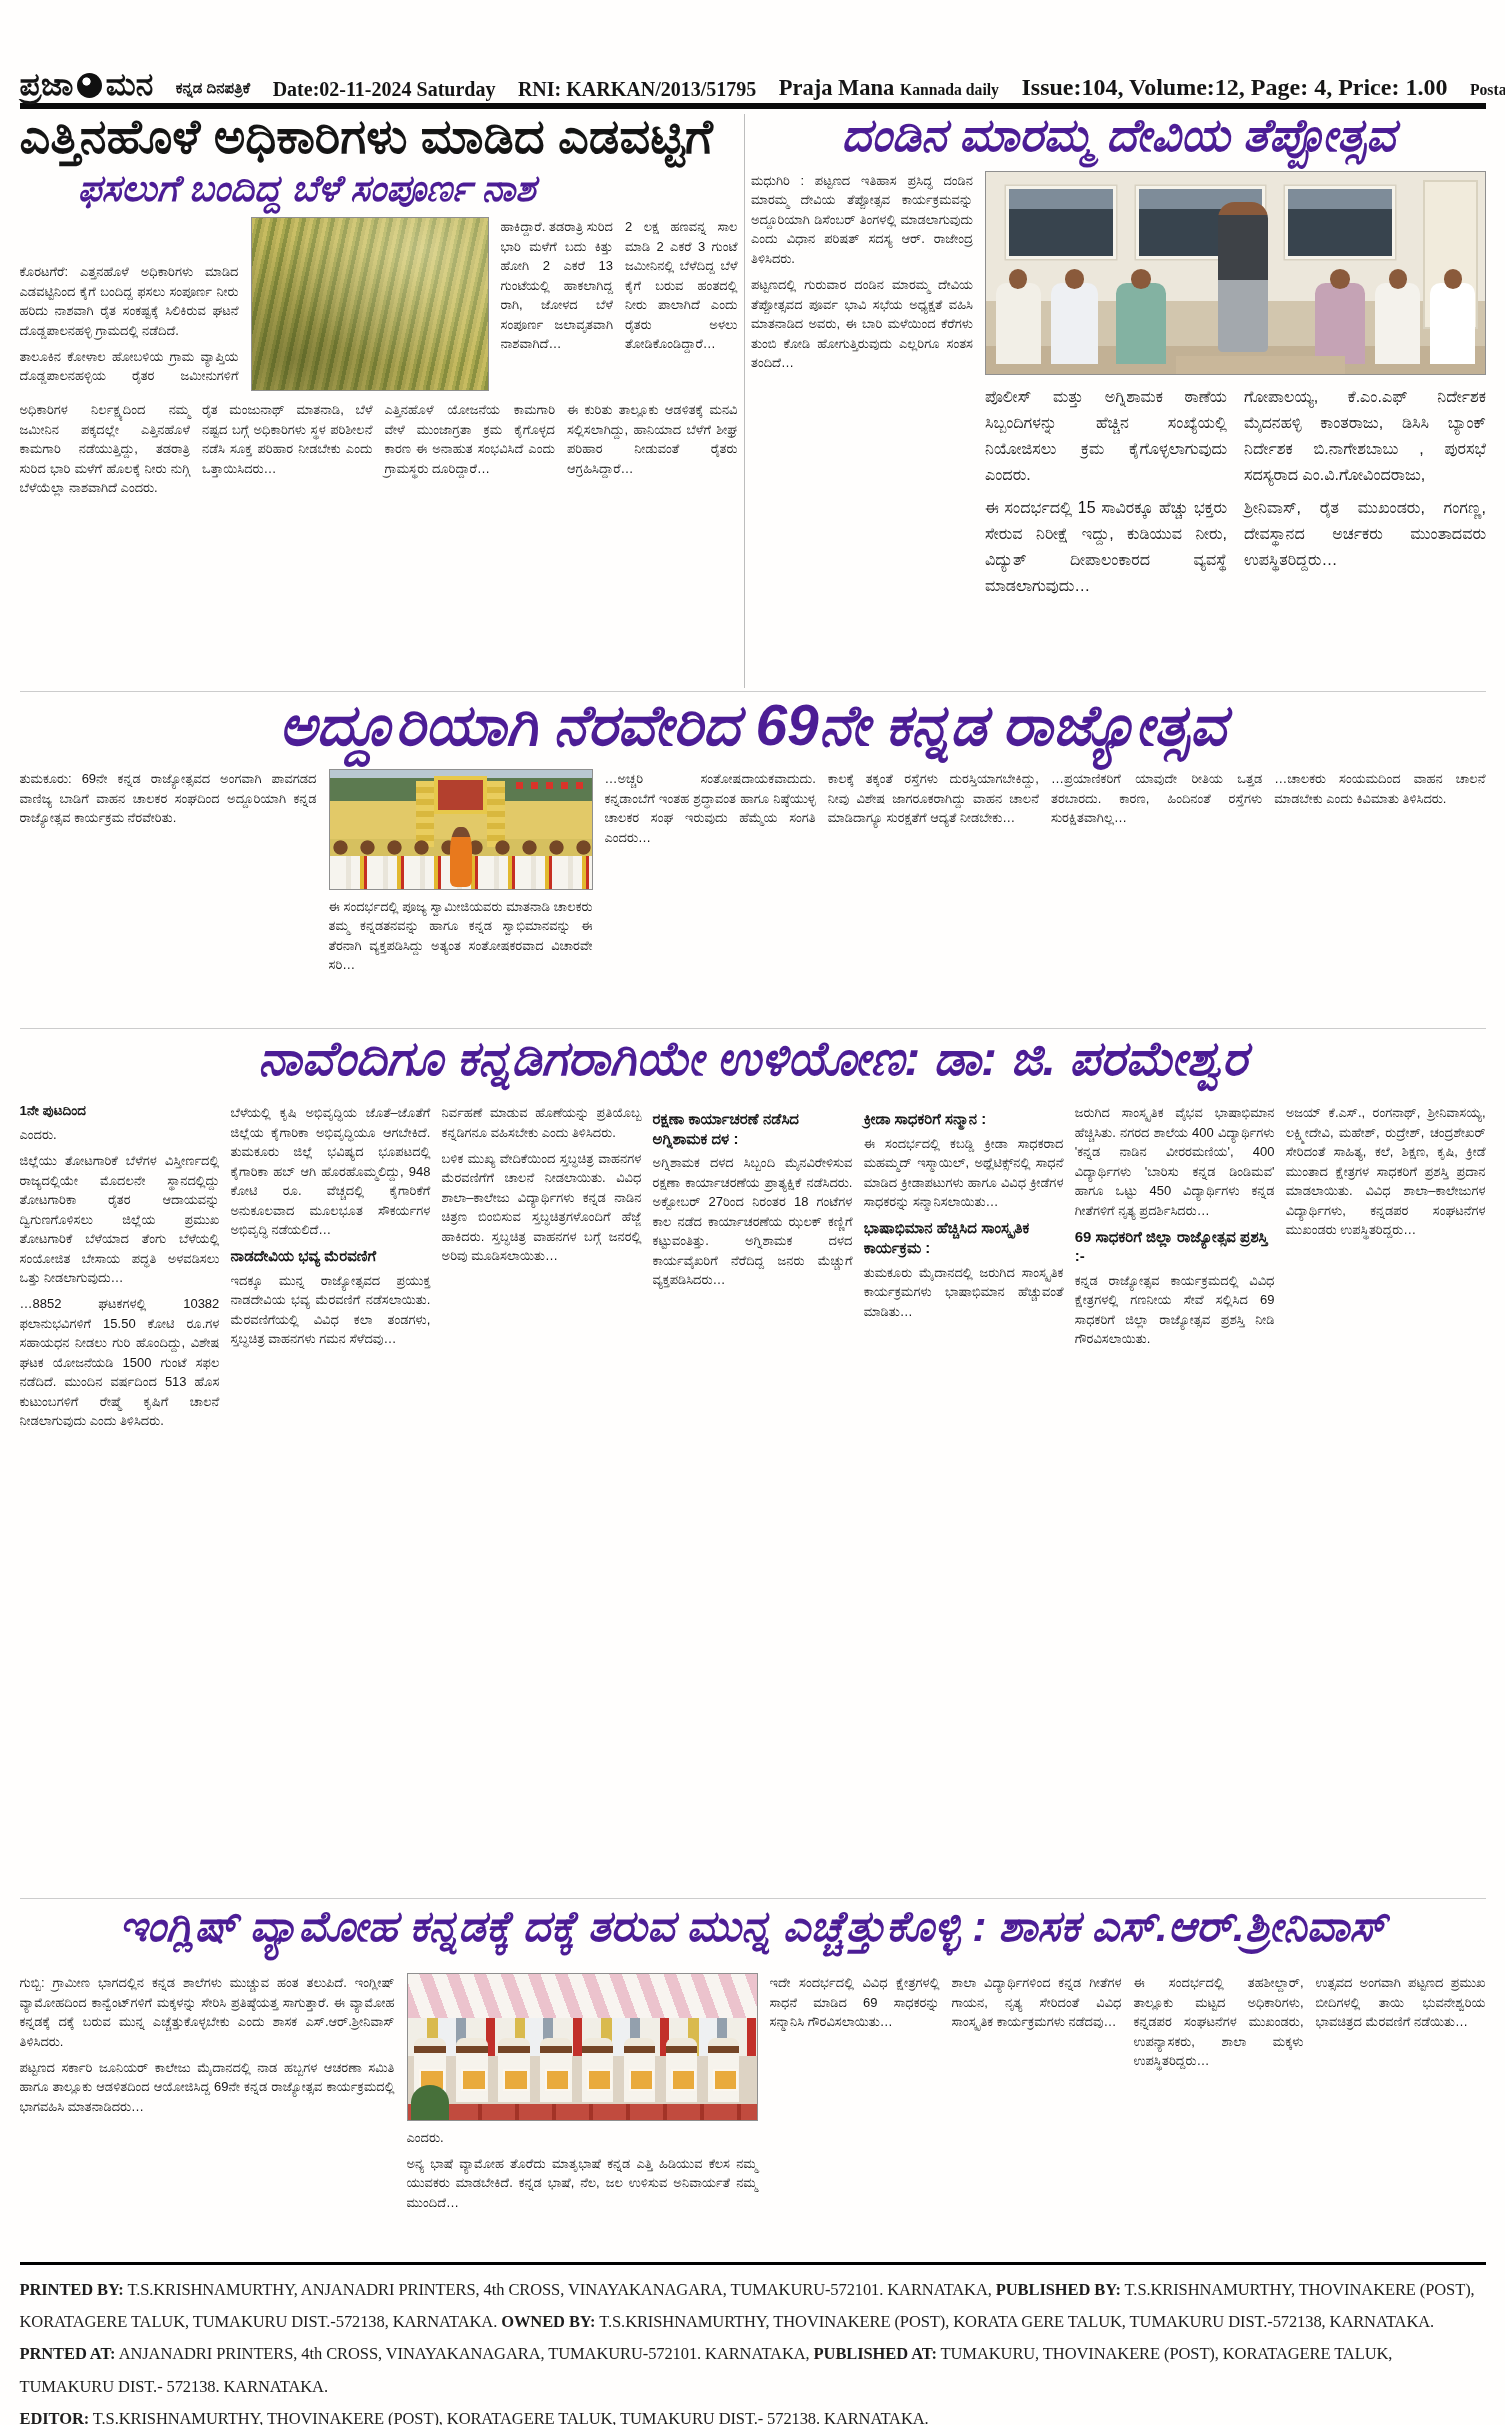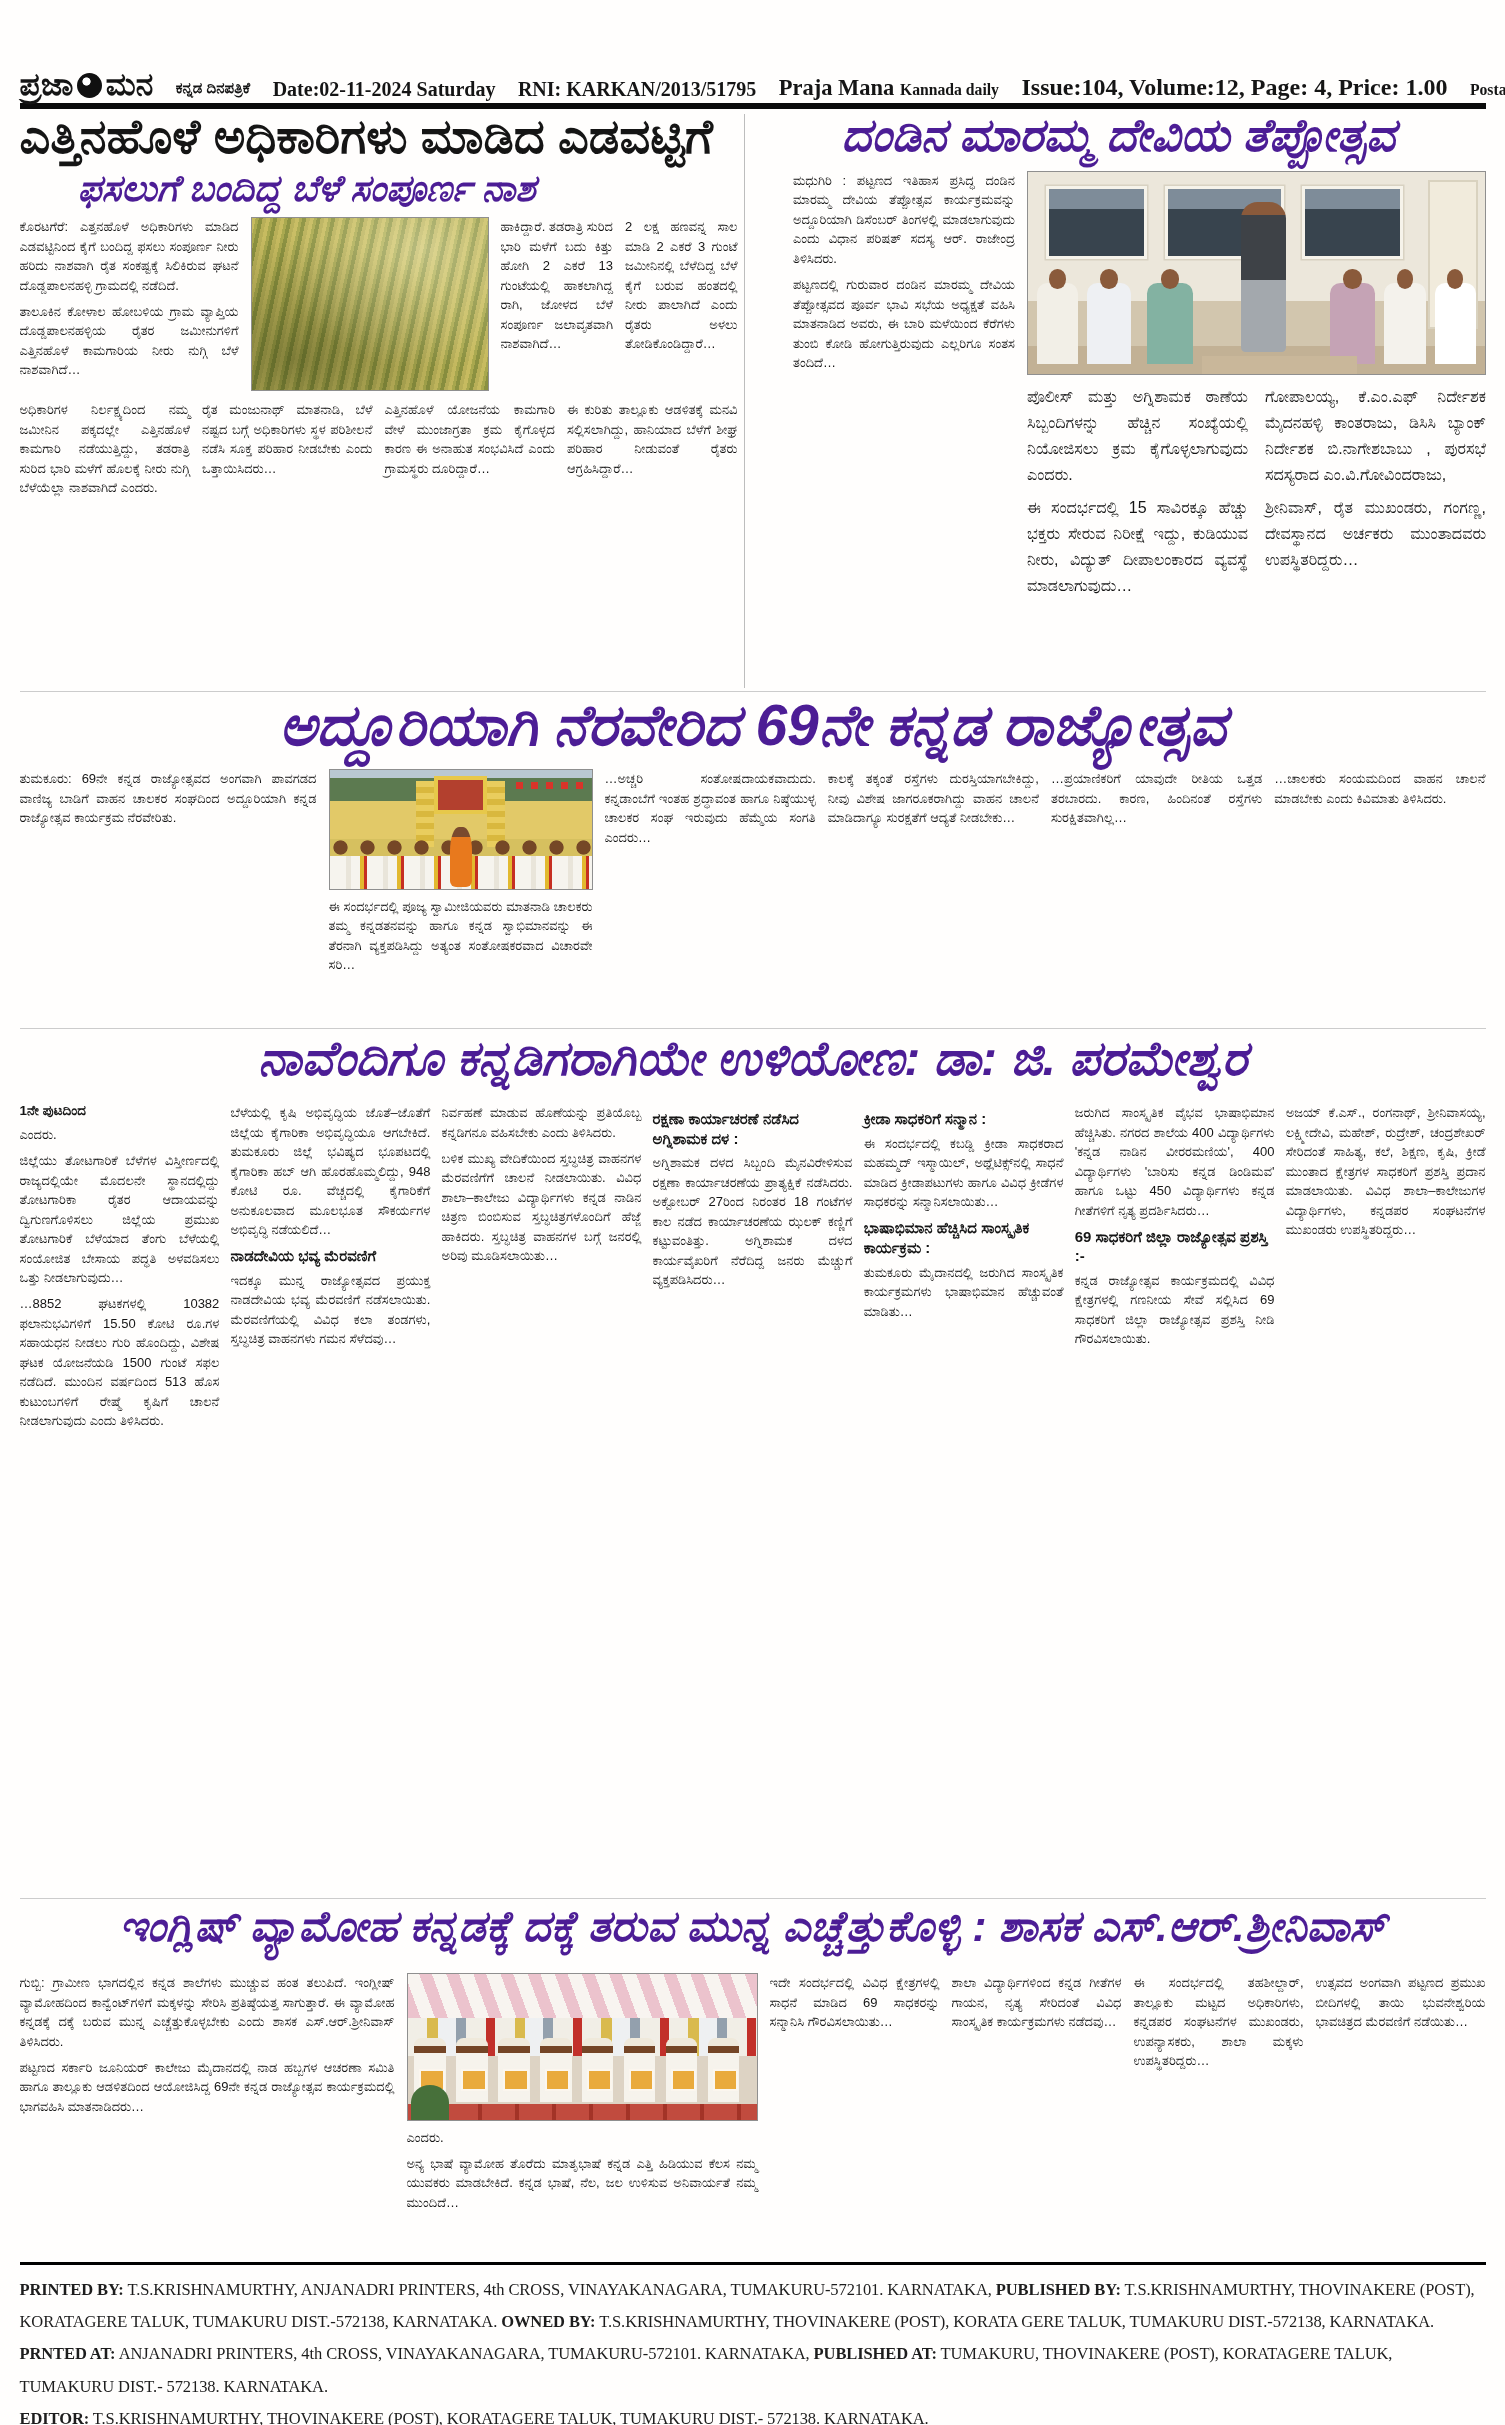--- a/index.html
+++ b/index.html
@@ -39,30 +39,30 @@
   .vdiv  { left:744px; top:114px; width:0.7px; height:574px; background:#bdbdbd; }
   .rule1 { left:19.5px; top:691px;  width:1466px; height:0.7px; background:#cccccc; }
   .rule2 { left:19.5px; top:1028px; width:1466px; height:0.7px; background:#cccccc; }
   .rule3 { left:19.5px; top:1898px; width:1466px; height:0.7px; background:#cccccc; }
 
   
   .a1 { left:19.5px; top:112px; width:718px; height:577px; }
   .a1 .kicker { font-size:48px; font-weight:bold; line-height:1.06; }
   .a1 .hl2 { font-size:37px; font-weight:bold; line-height:1.06; width:80%; text-align:center; margin-top:6px;}
   .a1 .row1 { display:flex; gap:12px; margin-top:9px; height:174px; overflow:hidden;}
-  .a1 .cA { flex:0 0 219px; }
+  .a1 .cA { flex:0 0 219px;margin-top:45px; }
   .a1 .cB, .a1 .cC { flex:1; }
   .a1 .row2 { display:flex; gap:12px; margin-top:9px; height:283px; overflow:hidden;}
   .a1 .row2 > div { flex:1; }
 
   
   .a2 { left:751px; top:112px; width:735px; height:577px; }
   .a2 .hl { font-size:46px; font-weight:bold; text-align:center; line-height:1.02; }
   .a2 .bodywrap { display:flex; gap:12px; margin-top:12px; height:501px; overflow:hidden; }
-  .a2 .leftcol { flex:0 0 222px;margin-left:42px; }
+  .a2 .leftcol { flex:0 0 222px; }
   .a2 .rightcol { flex:1; }
   .a2 .caps { display:flex; gap:17px; margin-top:9px; }
   .a2 .cap { flex:1; }
 
   
   .a3h { left:19.5px; top:696px; width:1466px; height:67px;
     font-size:57px; font-weight:bold; text-align:center; line-height:1.05; }
   .a3 { left:19.5px; top:769px; width:1466px; height:255px; display:flex; gap:12px; overflow:hidden; }
   .a3 .c1 { flex:0 0 297px; }
   .a3 .mid { flex:0 0 264px; }

